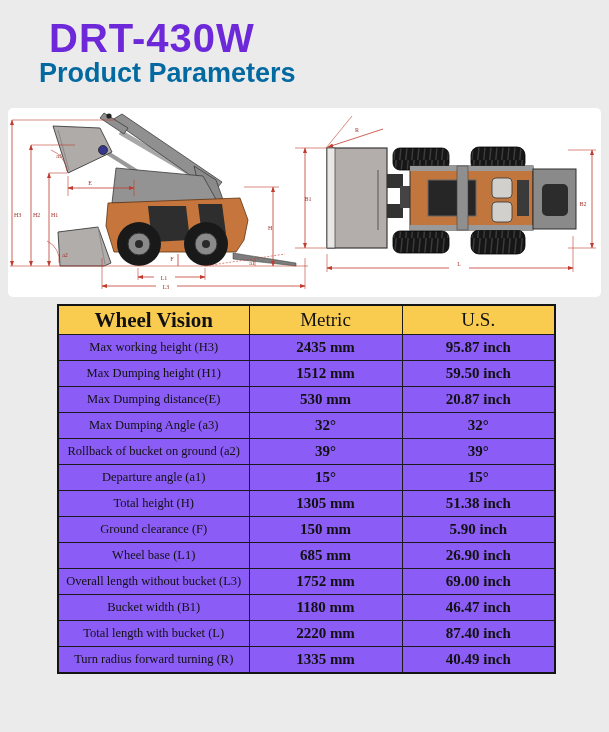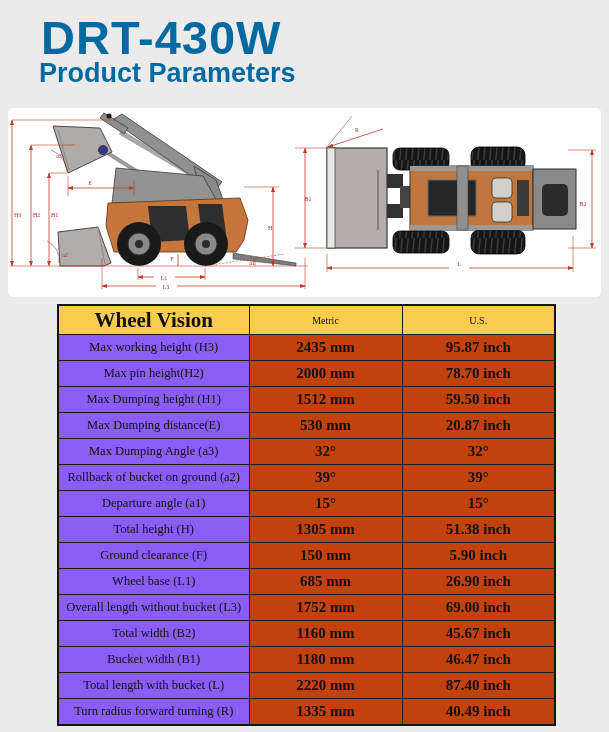--- a/index.html
+++ b/index.html
@@ -1,23 +1,23 @@
 <!DOCTYPE html>
 <html><head>
 <meta charset="utf-8">
 <style>
   html,body{margin:0;padding:0;}
   body{
     width:609px;height:732px;position:relative;overflow:hidden;
     background:#ebebeb;font-family:"Liberation Serif",serif;color:#111;
   }
   .model{
-    position:absolute;left:41px;top:16px;
+    position:absolute;left:49px;top:16px;
     font-family:"Liberation Sans",sans-serif;font-weight:900;
-    font-size:47px;line-height:44px;color:#0369a1;letter-spacing:1px;
+    font-size:40px;line-height:44px;color:#6d28d9;letter-spacing:1px;
   }
   .subtitle{
     position:absolute;left:39px;top:58px;
     font-family:"Liberation Sans",sans-serif;font-weight:700;
     font-size:27px;line-height:30px;color:#0369a1;
   }
   .panel{
     position:absolute;left:8px;top:108px;width:593px;height:189px;
     background:#ffffff;border-radius:5px;
   }
@@ -25,23 +25,23 @@
   table.params{
     position:absolute;left:57px;top:304px;width:497px;
     border-collapse:collapse;border:2px solid #141414;
     table-layout:fixed;
   }
   table.params th, table.params td{
     border:1px solid #1b1b1b;text-align:center;vertical-align:middle;padding:0 2px;
     overflow:hidden;white-space:nowrap;
   }
   th.tbl-title{background:#f9cb4f;font-size:21px;font-weight:bold;height:28px;}
-  th.tbl-col{background:#f9cb4f;font-size:10px;font-weight:normal;}
+  th.tbl-col{background:#f9cb4f;font-size:19px;font-weight:normal;}
   td.lbl{background:#8b5cf6;font-size:12.5px;height:25px;}
-  td.val{background:#c2410c;font-size:15px;font-weight:bold;}
+  td.val{background:#8b5cf6;font-size:15px;font-weight:bold;}
   .dim{stroke:#c03a2e;stroke-width:0.8;fill:none;}
   .dimthin{stroke:#c03a2e;stroke-width:0.6;fill:none;}
   .dimlabel{fill:#a3342c;font-family:"Liberation Serif",serif;font-size:6px;}
 </style>
 </head>
 <body>
 
 <div class="model">DRT-430W</div>
 <div class="subtitle">Product Parameters</div>
 
@@ -180,25 +180,20 @@
       <th class="tbl-title">Wheel Vision</th>
       <th class="tbl-col">Metric</th>
       <th class="tbl-col">U.S.</th>
     </tr>
     <tr>
       <td class="lbl">Max working height (H3)</td>
       <td class="val">2435 mm</td>
       <td class="val">95.87 inch</td>
     </tr>
     <tr>
-      <td class="lbl">Max pin height(H2)</td>
-      <td class="val">2000 mm</td>
-      <td class="val">78.70 inch</td>
-    </tr>
-    <tr>
       <td class="lbl">Max Dumping height (H1)</td>
       <td class="val">1512 mm</td>
       <td class="val">59.50 inch</td>
     </tr>
     <tr>
       <td class="lbl">Max Dumping distance(E)</td>
       <td class="val">530 mm</td>
       <td class="val">20.87 inch</td>
     </tr>
     <tr>
@@ -230,25 +225,20 @@
       <td class="lbl">Wheel base (L1)</td>
       <td class="val">685 mm</td>
       <td class="val">26.90 inch</td>
     </tr>
     <tr>
       <td class="lbl">Overall length without bucket (L3)</td>
       <td class="val">1752 mm</td>
       <td class="val">69.00 inch</td>
     </tr>
     <tr>
-      <td class="lbl">Total width (B2)</td>
-      <td class="val">1160 mm</td>
-      <td class="val">45.67 inch</td>
-    </tr>
-    <tr>
       <td class="lbl">Bucket width (B1)</td>
       <td class="val">1180 mm</td>
       <td class="val">46.47 inch</td>
     </tr>
     <tr>
       <td class="lbl">Total length with bucket (L)</td>
       <td class="val">2220 mm</td>
       <td class="val">87.40 inch</td>
     </tr>
     <tr>

